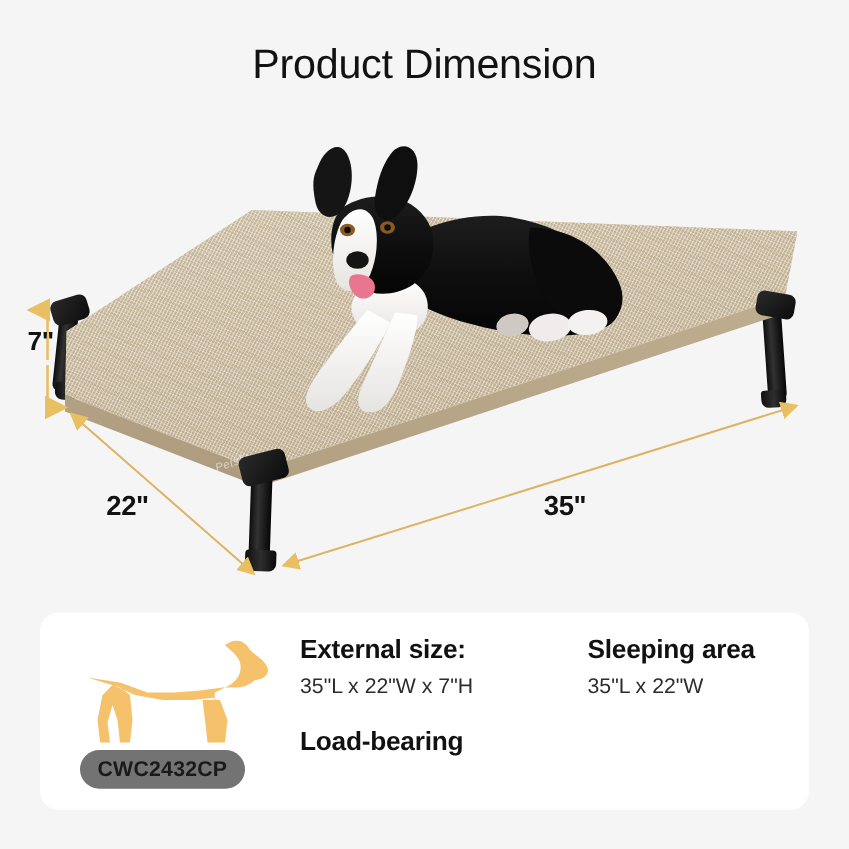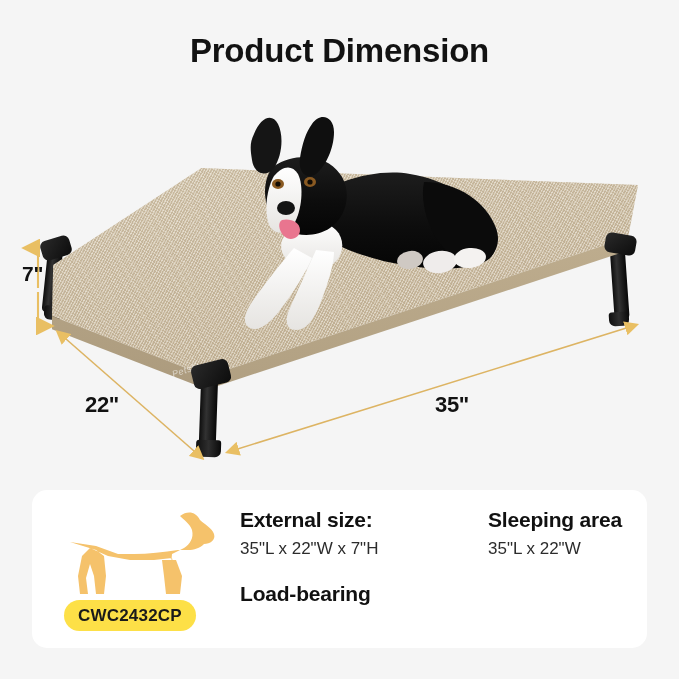--- a/index.html
+++ b/index.html
@@ -16,21 +16,21 @@
   }
 
   
   .page-title {
     position: absolute;
     top: 32px;
     left: 0;
     width: 679px;
     text-align: center;
     font-size: 33px;
-    font-weight: bold;
+    font-weight: normal;
     color: #121212;
     letter-spacing: -0.2px;
   }
 
   
   .product-stage {
     position: absolute;
     left: 0;
     top: 90px;
     width: 679px;
@@ -163,35 +163,35 @@
     top: 12px;
     width: 160px;
     height: 100px;
   }
   .sku-badge {
     position: absolute;
     left: 32px;
     top: 110px;
     min-width: 128px;
     height: 31px;
-    background: #fde047;
+    background: #737373;
     border-radius: 16px;
     color: #1a1a1a;
     font-size: 17px;
     font-weight: bold;
     text-align: center;
     line-height: 31px;
     padding: 0 14px;
     box-sizing: border-box;
     letter-spacing: 0.2px;
   }
   .spec-col { position: absolute; }
   .spec-col-a { left: 208px; top: 18px; }
   .spec-col-b { left: 208px; top: 92px; }
-  .spec-col-c { left: 456px; top: 18px; }
+  .spec-col-c { left: 438px; top: 18px; }
   .spec-head {
     font-size: 21px;
     font-weight: bold;
     color: #111111;
     letter-spacing: -0.2px;
     margin: 0 0 7px 0;
     white-space: nowrap;
   }
   .spec-val {
     font-size: 17px;

